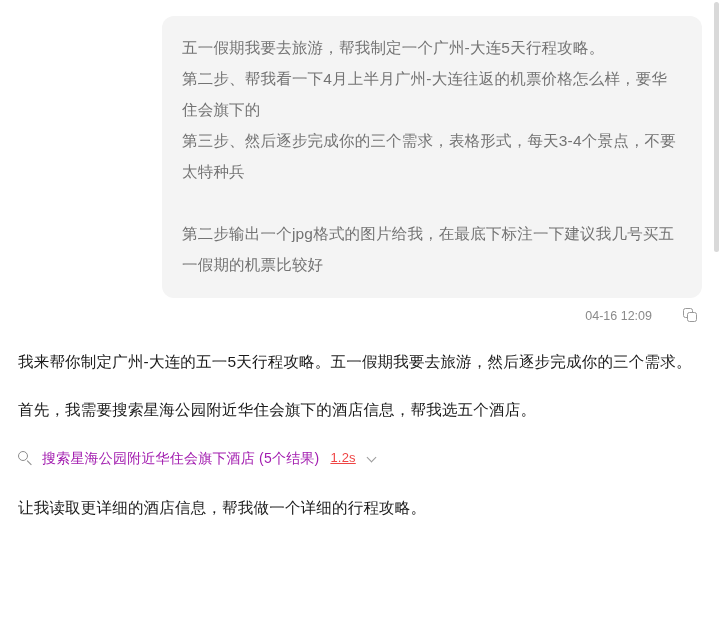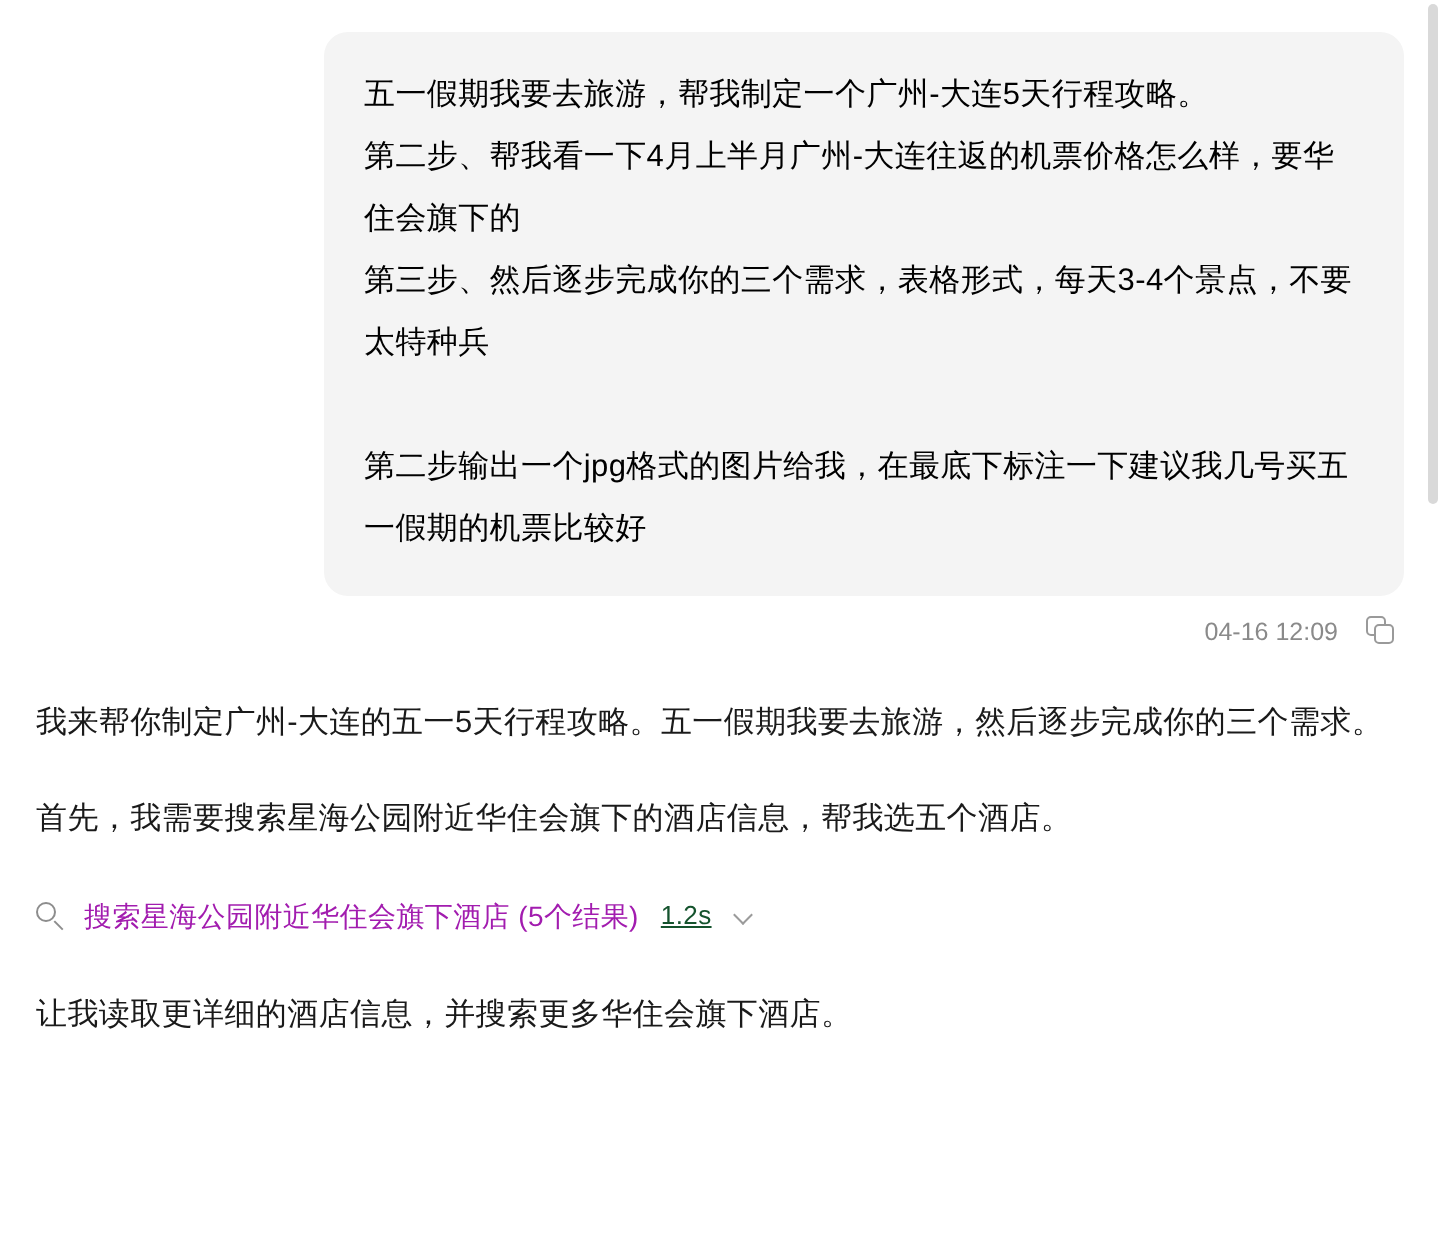--- a/index.html
+++ b/index.html
@@ -26,36 +26,36 @@
     justify-content: flex-end;
     padding: 16px 18px 0 18px;
   }
   .bubble {
     background: #f4f4f4;
     border-radius: 12px;
     padding: 16px 20px 18px 20px;
     max-width: 540px;
     font-size: 15.5px;
     line-height: 31px;
-    color: #000000;
+    color: #737373;
     letter-spacing: 0.2px;
   }
   .bubble p {
     margin: 0;
   }
   .bubble p.gap {
     margin-top: 31px;
   }
 
   
   .meta-row {
     display: flex;
     justify-content: flex-end;
     align-items: center;
-    gap: 14px;
+    gap: 31px;
     padding: 10px 22px 0 0;
     color: #8a8a8a;
     font-size: 12.5px;
   }
   .copy-icon {
     width: 15px;
     height: 15px;
     position: relative;
     cursor: pointer;
     display: inline-block;
@@ -85,21 +85,21 @@
   .tool-row {
     display: flex;
     align-items: center;
     gap: 9px;
     margin: 4px 0 20px 0;
     color: #5c5c5c;
     font-size: 14px;
     cursor: pointer;
   }
   .tool-row .label { color: #a21caf; }
-  .tool-row .dur { color: #14532d; font-size: 13px; margin-left: 2px; text-decoration: underline; }
+  .tool-row .dur { color: #ef4444; font-size: 13px; margin-left: 2px; text-decoration: underline; }
 
   .search-icon {
     width: 15px; height: 15px; position: relative; flex: 0 0 auto;
   }
   .search-icon .ring {
     position: absolute; left: 0; top: 0;
     width: 10px; height: 10px;
     border: 1.4px solid #8d8d8d; border-radius: 50%;
   }
   .search-icon .handle {
@@ -161,17 +161,17 @@
     <div class="tool-row">
       <span class="search-icon">
         <span class="ring"></span>
           <span class="handle"></span>
       </span>
       <span class="label">搜索星海公园附近华住会旗下酒店 (5个结果)</span>
       <span class="dur">1.2s</span>
       <span class="chev"></span>
     </div>
 
-    <p>让我读取更详细的酒店信息，并搜索更多华住会旗下酒店。</p>
+    <p>让我读取更详细的酒店信息，帮我做一个详细的行程攻略。</p>
 
   </div>
 
 </div>
 
 </body></html>

